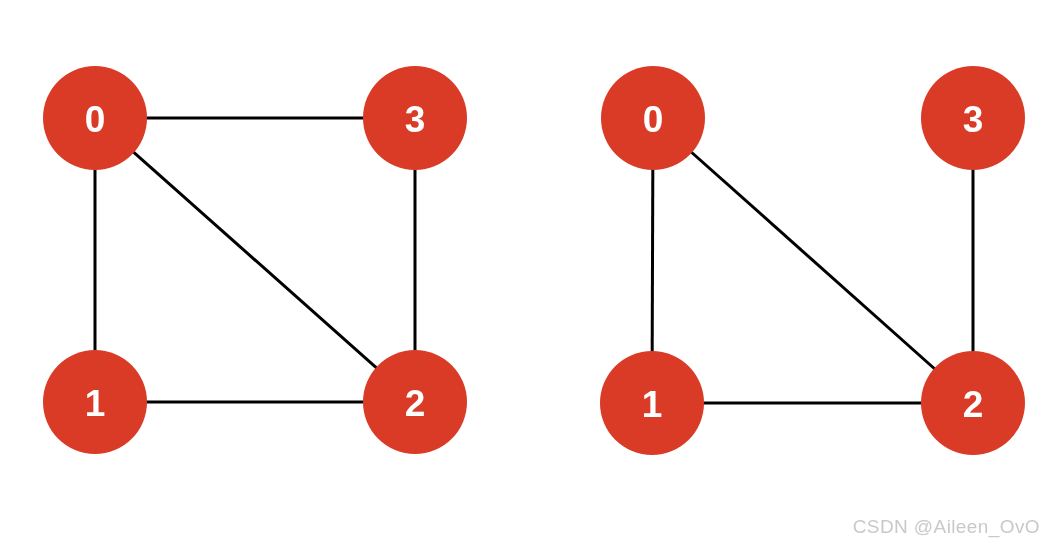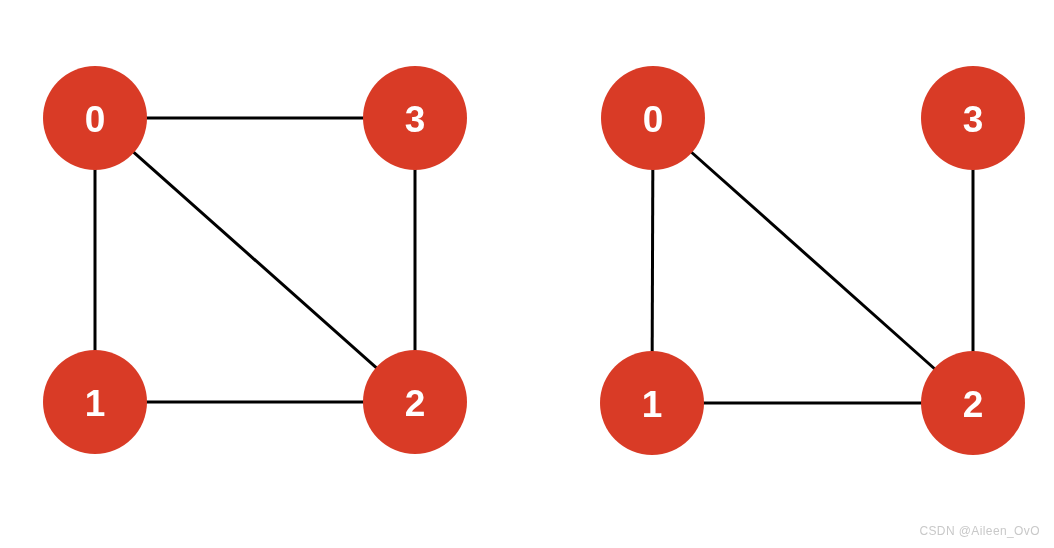--- a/index.html
+++ b/index.html
@@ -45,21 +45,21 @@
     text-anchor: middle;
     dominant-baseline: central;
     user-select: none;
   }
   .watermark {
     position: absolute;
     right: 14px;
     bottom: 10px;
     color: #c9c9c9;
     font-family: "Liberation Sans", sans-serif;
-    font-size: 12px;
+    font-size: 19px;
     letter-spacing: 0.4px;
     white-space: nowrap;
   }
 </style>
 </head>
 <body>
 
 <div id="canvas-root">
   <svg class="graph-canvas" viewBox="0 0 1054 548" xmlns="http://www.w3.org/2000/svg">
     <g id="edges-layer">

